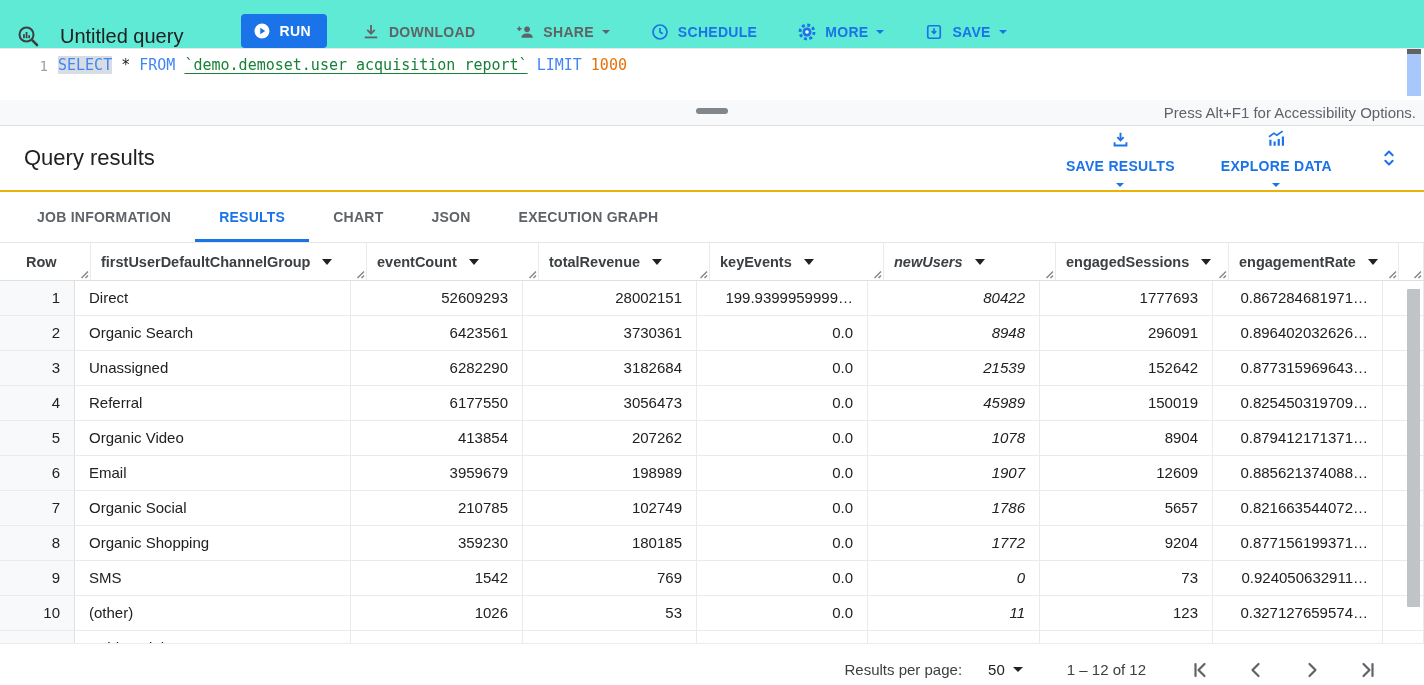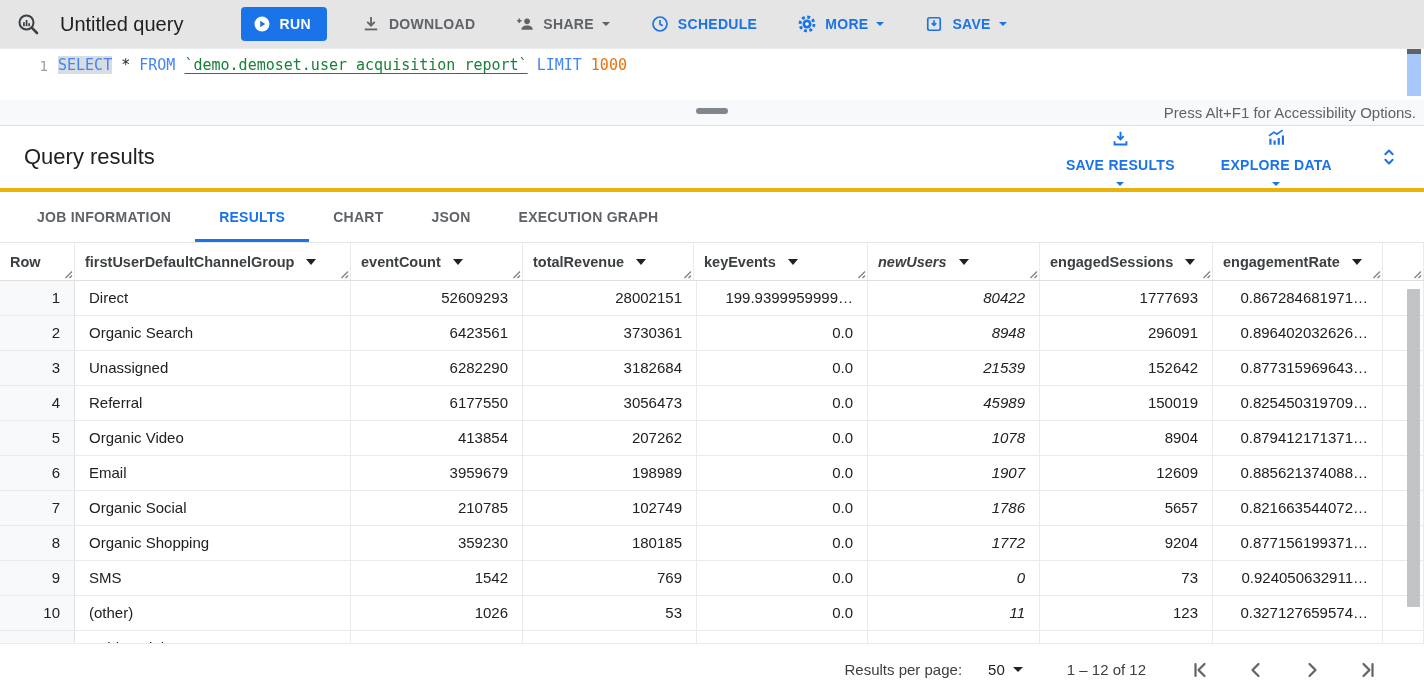--- a/index.html
+++ b/index.html
@@ -1,20 +1,20 @@
 <!DOCTYPE html>
 <html><head>
 <meta charset="utf-8">
 <style>
   * { box-sizing: border-box; margin: 0; padding: 0; }
   html,body { width:1424px; height:685px; overflow:hidden; background:#fff;
     font-family:"Liberation Sans", sans-serif; color:#202124; }
 
   
-  .toolbar { height:48px; display:flex; align-items:center; padding-left:16px; gap:28px; background:#e5e5e5; }
+  .toolbar { height:48px; display:flex; align-items:flex-end; padding-left:16px; gap:28px; background:#5eead4; }
   .bq-icon { display:flex; align-items:center; }
   .qtitle { font-size:20px; color:#202124; margin-left:-8px; margin-right:30px; white-space:nowrap; }
   .run-btn { background:#1a73e8; color:#fff; border:none; border-radius:4px; height:34px;
     padding:0 16px 0 12px; display:flex; align-items:center; gap:8px; font-size:14px; font-weight:700;
     letter-spacing:.4px; cursor:pointer; }
   .tb-btn { display:flex; align-items:center; gap:8px; font-size:14px; font-weight:700;
     letter-spacing:.3px; background:none; border:none; cursor:pointer; padding:6px 6px; }
   .tb-gray { color:#5f6368; }
   .tb-blue { color:#1a73e8; }
   .caret { width:0; height:0; border-left:5px solid transparent; border-right:5px solid transparent;
@@ -36,35 +36,35 @@
 
   
   .splitter { height:26px; background:#f8f9fa; border-bottom:1px solid #e0e0e0; position:relative; }
   .drag-handle { position:absolute; left:50%; top:8px; transform:translateX(-50%);
     width:32px; height:6px; border-radius:3px; background:#80868b; cursor:row-resize; }
   .a11y-hint { position:absolute; right:8px; top:0; height:100%; display:flex; align-items:center;
     color:#5f6368; font-size:15px; }
 
   
   .results-header { height:66px; display:flex; align-items:center; padding:0 24px;
-    border-bottom:4px solid #eab308; }
+    border-bottom:2px solid #eab308; }
   .rh-title { font-size:22px; color:#202124; }
   .rh-actions { margin-left:auto; display:flex; align-items:center; gap:46px; }
   .rh-btn { display:flex; align-items:center; gap:9px; color:#1a73e8; font-size:14px; font-weight:700;
     letter-spacing:.3px; background:none; border:none; cursor:pointer;flex-direction:column; }
 
   
   .tabs { height:51px; display:flex; align-items:stretch; border-bottom:1px solid #e6e6e6;padding-left:13px; }
   .tab { display:flex; align-items:center; padding:0 24px; font-size:14px; font-weight:700;
     letter-spacing:.25px; color:#5f6368; cursor:pointer; }
   .tab.active { color:#1a73e8; box-shadow: inset 0 -3px 0 #1a73e8; }
 
   
   .table-wrap { height:400px; overflow:hidden; position:relative; }
-  .thead { display:flex; height:38px; border-bottom:1px solid #e0e0e0; background:#fff; }
+  .thead { display:flex; height:38px; border-bottom:1px solid #e0e0e0; background:#fff;padding-left:16px; }
   .th { position:relative; display:flex; align-items:center; padding:0 10px; gap:12px;
     font-size:14.5px; font-weight:700; color:#3c4043; border-right:1px solid #e8eaed; overflow:hidden; }
   .th .hcaret { width:0; height:0; border-left:5px solid transparent; border-right:5px solid transparent;
     border-top:6px solid #202124; cursor:pointer; flex:none; }
   .resize-h { position:absolute; right:1px; bottom:1px; cursor:col-resize; line-height:0; }
   .tr { display:flex; height:35px; border-bottom:1px solid #e8eaed; background:#fff; }
   .td { padding:0 14px; font-size:15px; line-height:34px; color:#202124; border-right:1px solid #e8eaed;
     white-space:nowrap; overflow:hidden; }
   .td.num { text-align:right; }
   .td.rowno { background:#f8f9fa; border-right:1px solid #e0e0e0; text-align:right; padding-right:14px; }

